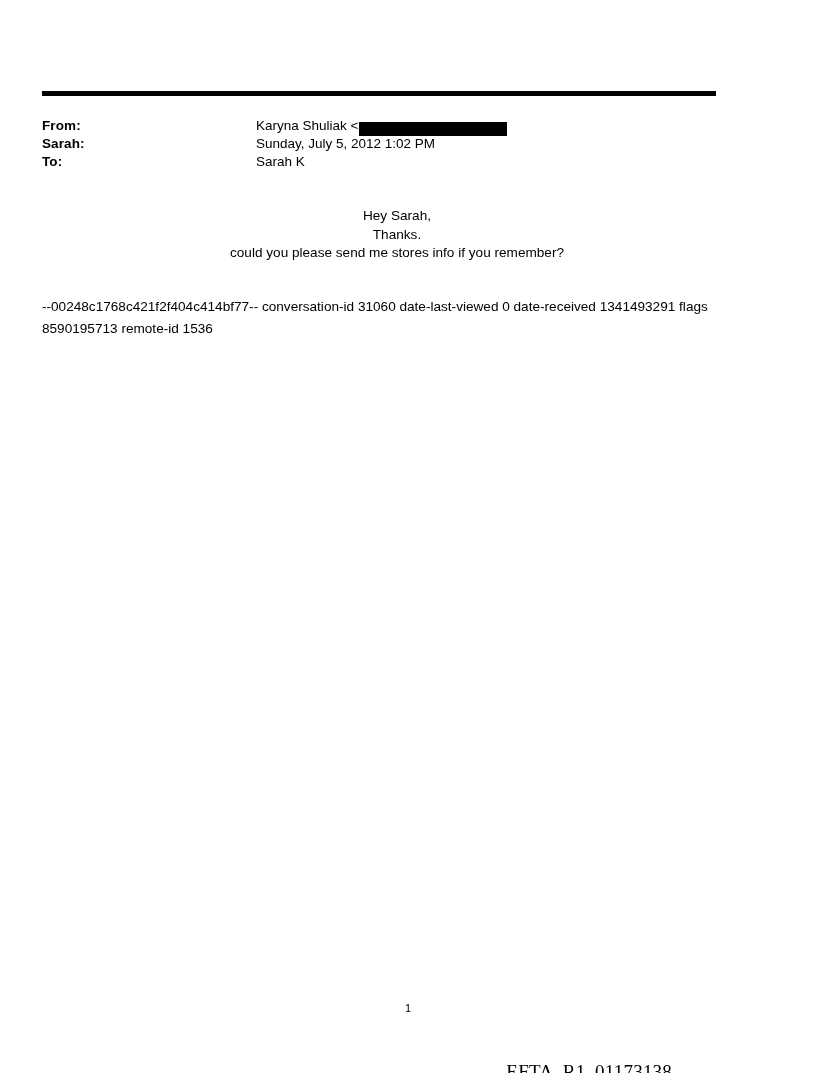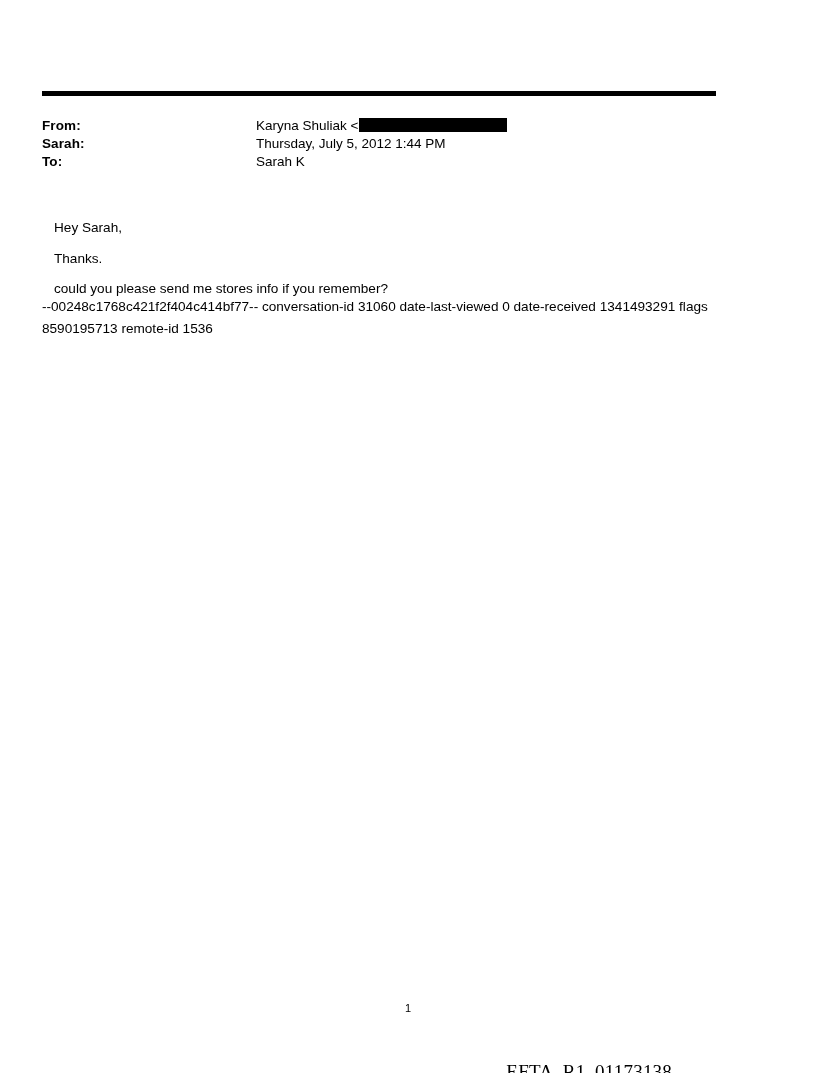--- a/index.html
+++ b/index.html
@@ -51,21 +51,21 @@
   .hlabel {
     width: 214px;
     font-size: 13.5px;
     font-weight: bold;
     letter-spacing: 0.1px;
   }
   .hvalue {
     font-size: 13.5px;
     white-space: nowrap;
     display: flex;
-    align-items: flex-start;
+    align-items: flex-end;
   }
   .redaction {
     display: inline-block;
     background: #000000;
     height: 14px;
     width: 148px;
     vertical-align: middle;
     margin-left: 1px;
     position: relative;
     top: 1px;
@@ -74,21 +74,22 @@
   
   .body-text {
     position: absolute;
     left: 42px;
     top: 198px;
     width: 710px;
     font-size: 13.6px;
     line-height: 18.6px;
   }
   .body-text p {
-    margin: 12px;
+    margin: 0;
+    text-align: center;
   }
 
   .meta-block {
     position: absolute;
     left: 42px;
     top: 287px;
     width: 680px;
     font-size: 13.6px;
     line-height: 22px;
   }
@@ -125,21 +126,21 @@
     <div class="hrow">
       <div class="hlabel">From:</div>
       <div class="hvalue">
         <span>Karyna Shuliak  &lt;</span>
           <span class="redaction"></span>
       </div>
     </div>
 
     <div class="hrow">
       <div class="hlabel">Sarah:</div>
-      <div class="hvalue">Thursday, July 5, 2012 1:44 PM</div>
+      <div class="hvalue">Sunday, July 5, 2012 1:02 PM</div>
     </div>
 
     <div class="hrow">
       <div class="hlabel">To:</div>
       <div class="hvalue">Sarah K</div>
     </div>
 
   </div>
 
   <div class="body-text">

